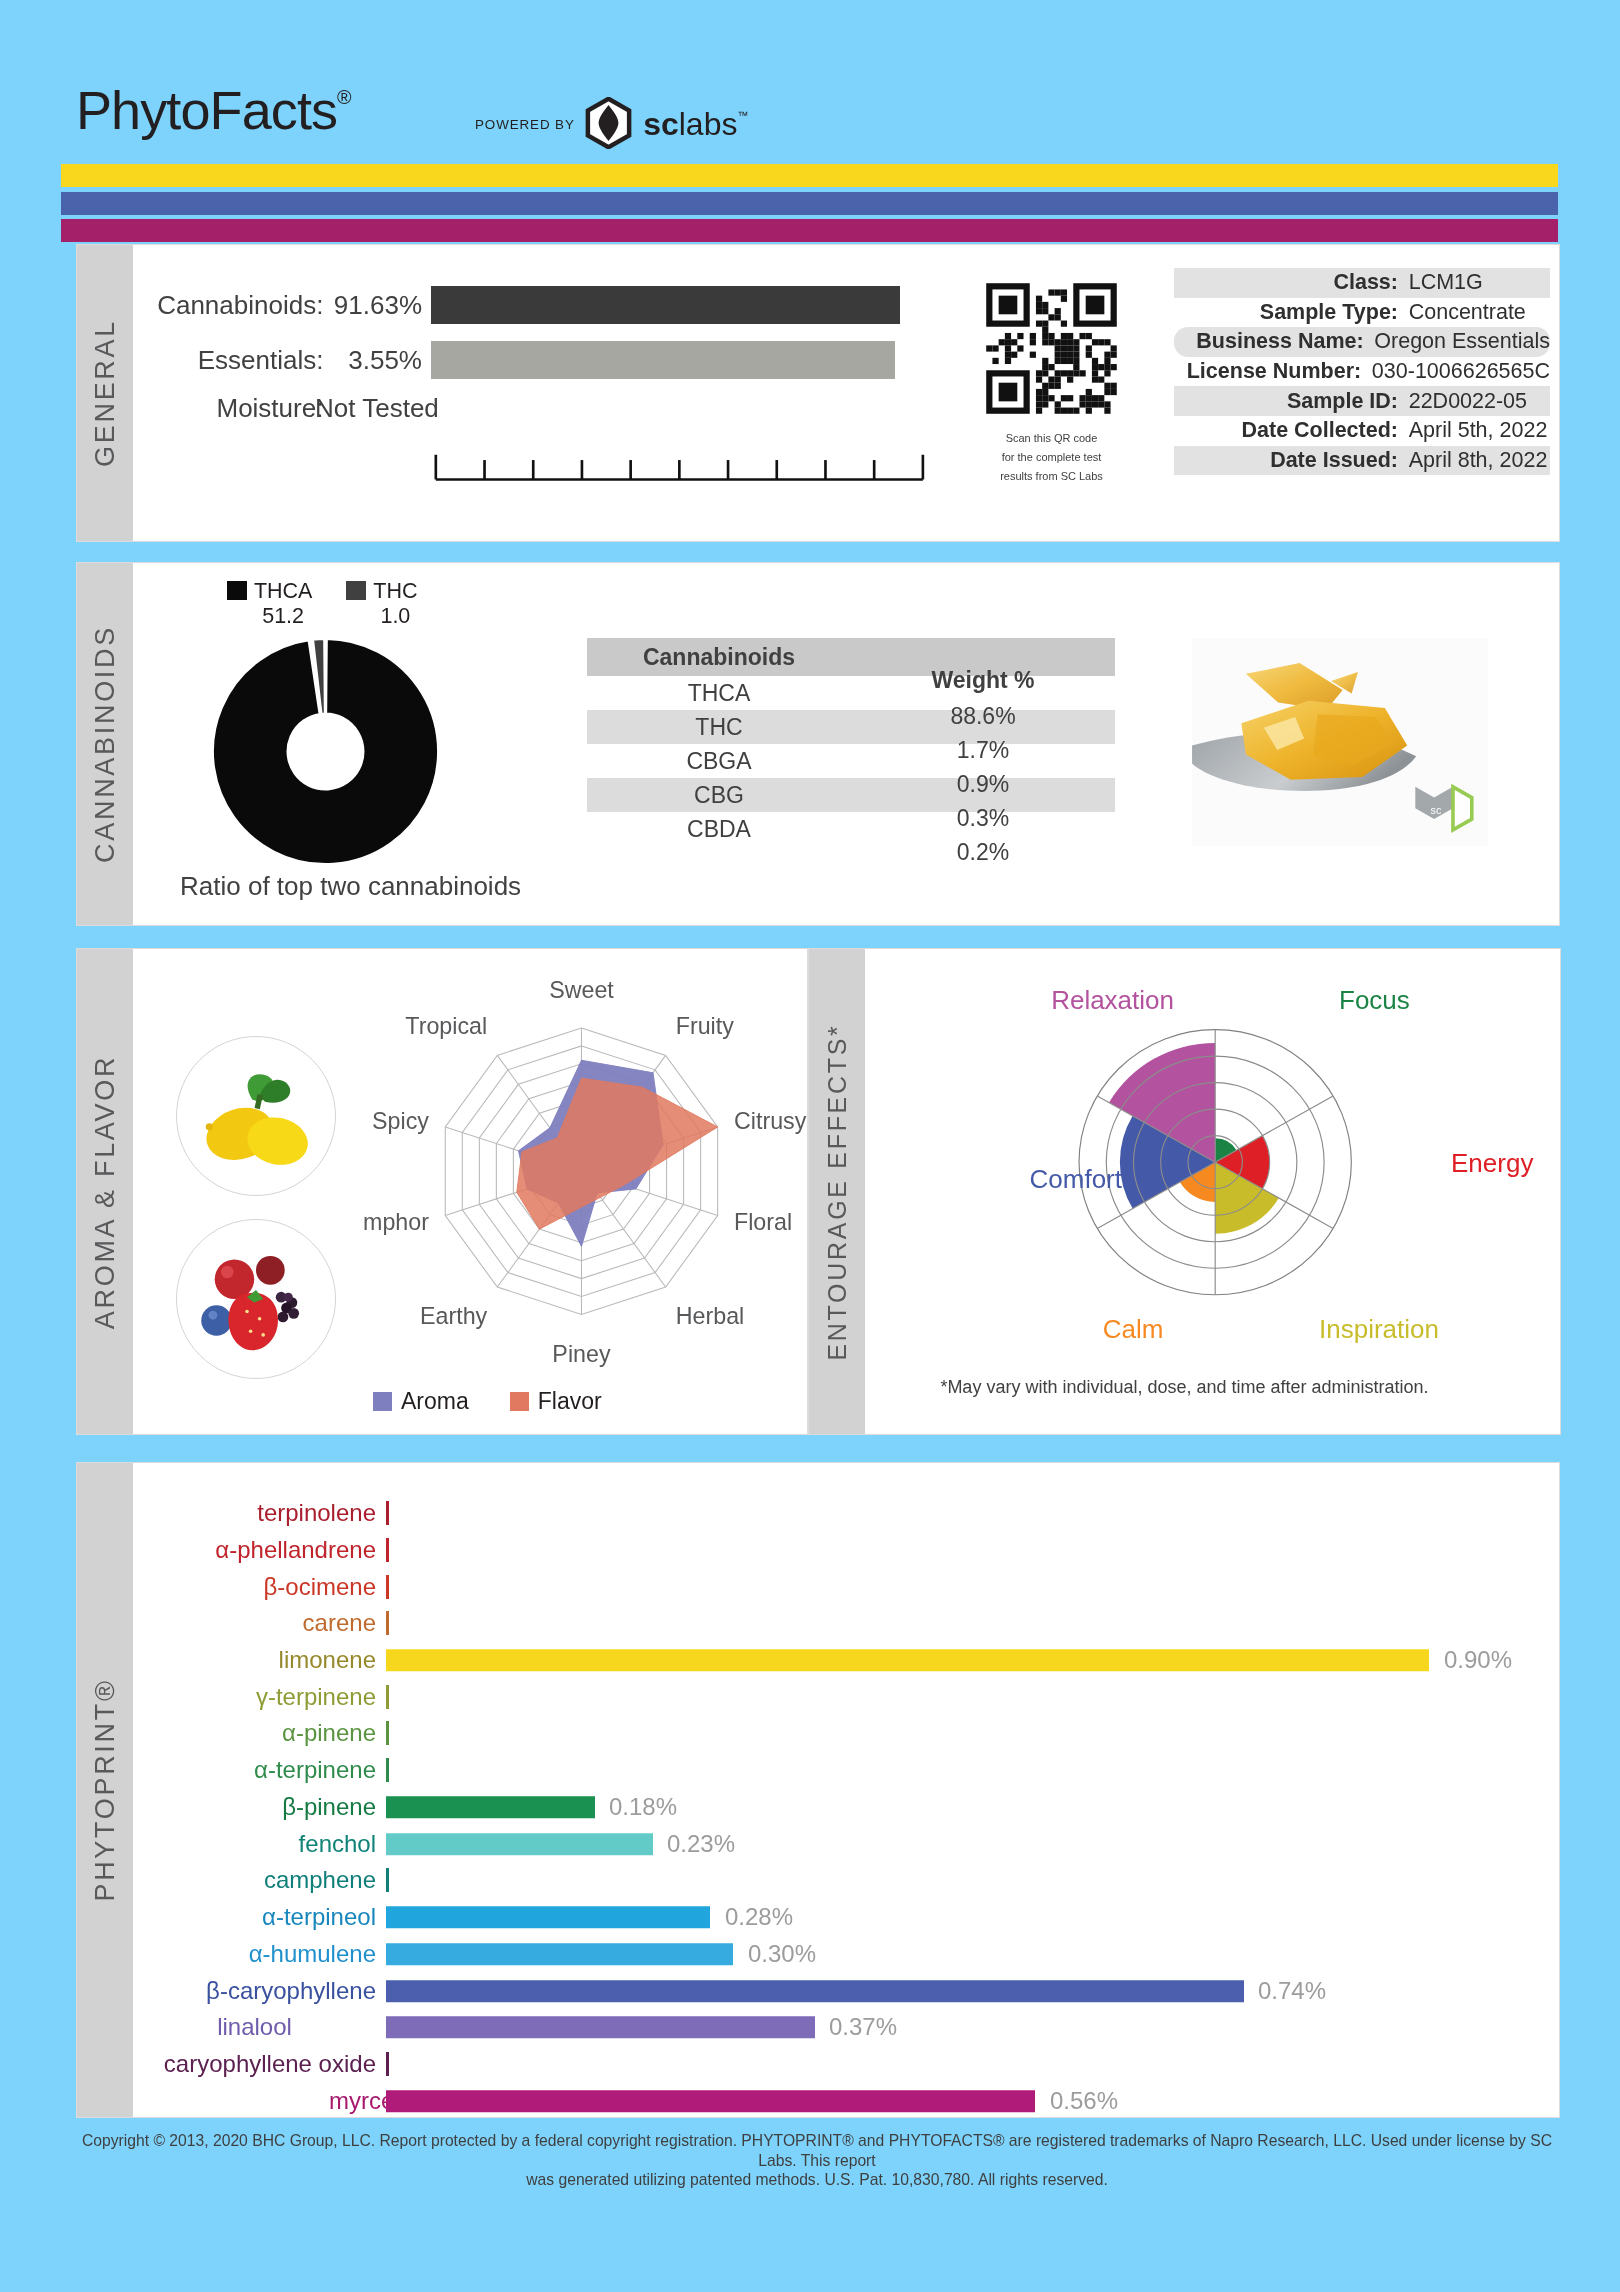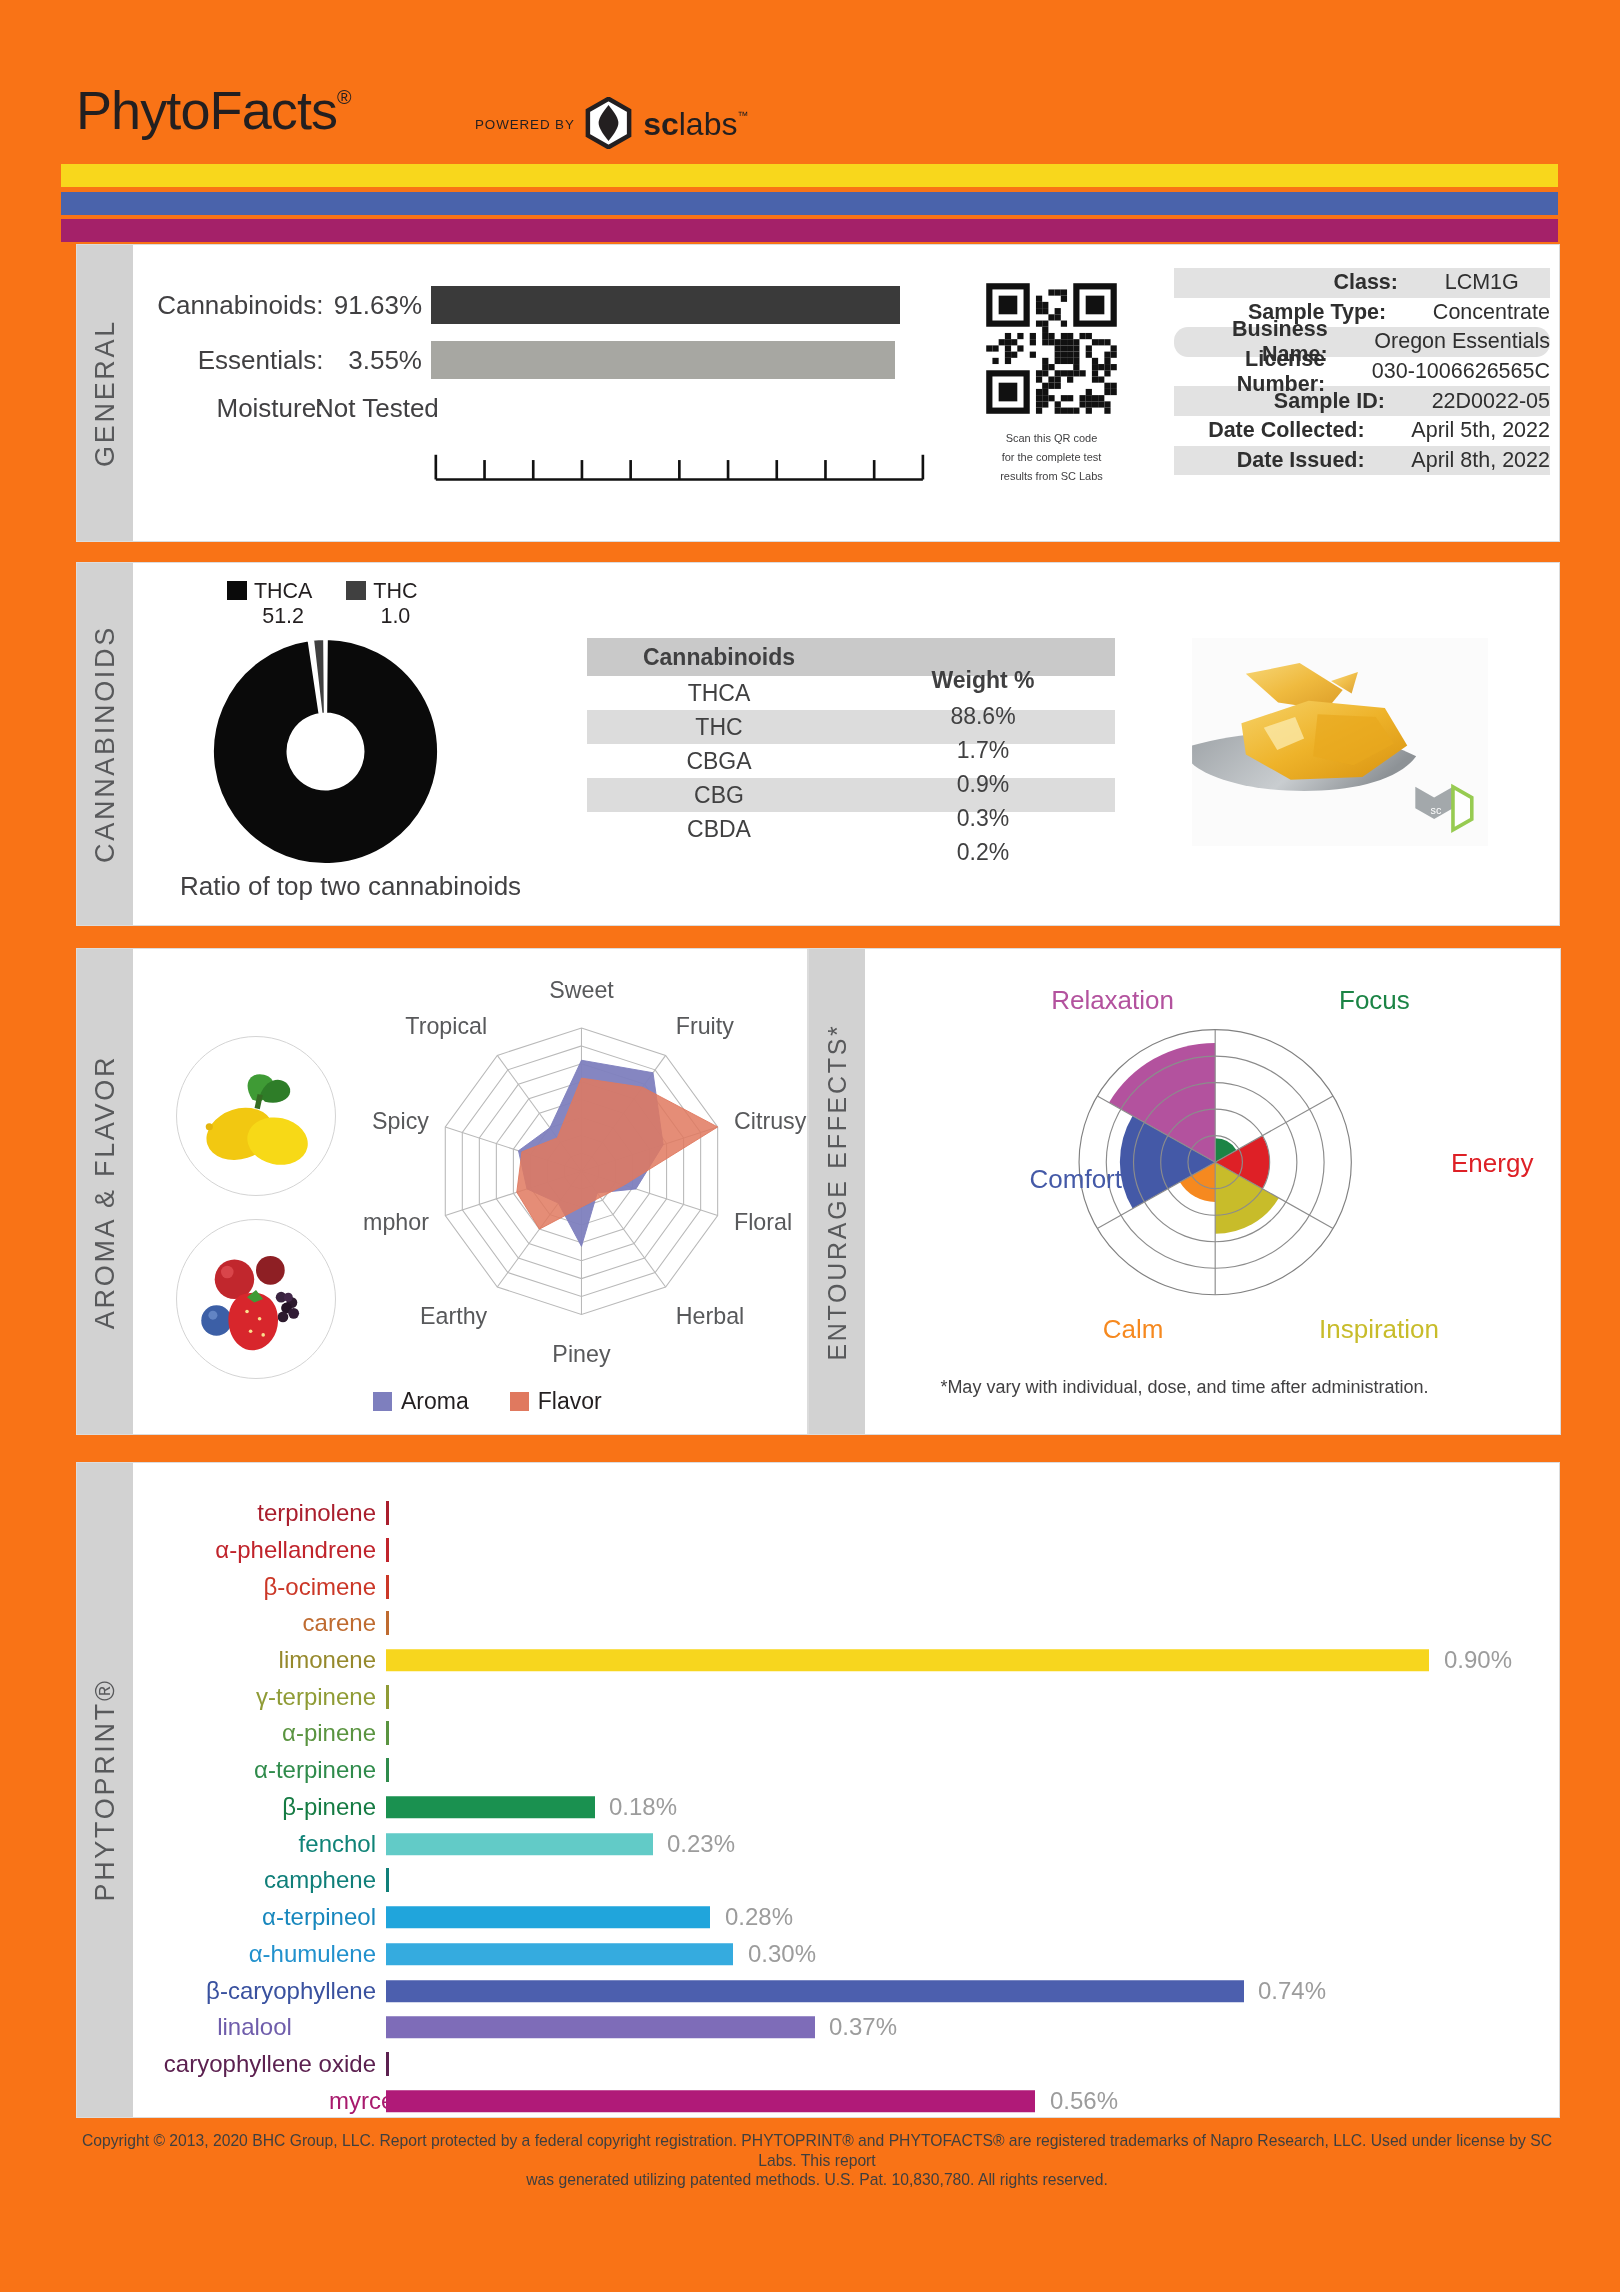--- a/index.html
+++ b/index.html
@@ -1,16 +1,16 @@
 <!DOCTYPE html>
 <html style="font-size:14.3px"><head>
 <meta charset="utf-8">
 <style>
   html,body{margin:0;padding:0;background:#fff;}
-  .page{position:relative;width:1620px;height:2293px;background:#f97316;
+  .page{position:relative;width:1620px;height:2293px;background:#7dd3fc;
         font-family:"Liberation Sans",sans-serif;color:#414042;overflow:hidden;}
   
   .logo{position:absolute;left:76px;top:79px;font-size:54px;font-weight:500;color:#231f20;letter-spacing:-0.9px;}
   .logo sup{font-size:19.7px;vertical-align:25px;}
   .poweredby{position:absolute;left:475px;top:97px;display:flex;align-items:center;gap:10.7px;}
   .poweredby .pb-text{font-size:13.4px;letter-spacing:0.9px;color:#231f20;}
   .sclabs-word{font-size:32px;color:#231f20;}
   .sclabs-word b{font-weight:700;}
   .sclabs-word .tm{font-size:10.7px;vertical-align:16px;}
   .title{position:absolute;right:62px;top:91px;font-size:41px;font-weight:500;color:#414042;text-align:right;}
@@ -19,21 +19,21 @@
   .box{position:absolute;border:1.8px solid #dcdcdc;background:#fff;}
   .strip{position:absolute;left:0;top:0;bottom:0;width:56px;background:#d2d2d2;}
   .vlabel{position:absolute;left:28px;top:50%;transform:translate(-50%,-50%) rotate(-90deg);
           white-space:nowrap;font-size:27px;letter-spacing:2.7px;color:#58595b;}
   
   .g-row-label{position:absolute;width:233px;text-align:right;font-size:26px;color:#414042;transform:translateY(-50%);}
   .g-row-value{position:absolute;width:107px;text-align:right;font-size:26px;color:#414042;transform:translateY(-50%);white-space:nowrap;}
   .g-bar{position:absolute;height:38px;}
   .qr-caption{position:absolute;text-align:center;font-size:11px;line-height:19px;color:#414042;}
   .dtable{position:absolute;font-size:21.5px;}
-  .drow{display:flex;height:29.6px;align-items:center;gap:36px;}
+  .drow{display:flex;height:29.6px;align-items:center;}
   .drow .dl{width:224px;text-align:right;font-weight:700;color:#2f2f2f;}
   .drow .dv{padding-left:10.7px;color:#2f2f2f;white-space:nowrap;}
   
   .pie-legend{position:absolute;display:flex;gap:34px;font-size:21.5px;color:#231f20;}
   .pl-item{display:flex;gap:7.2px;}
   .pl-sq{width:19.7px;height:19.7px;margin-top:1.8px;}
   .pl-txt{text-align:center;line-height:25px;}
   .pie-caption{position:absolute;font-size:26px;color:#414042;}
   .ctable{position:absolute;font-size:23px;color:#404041;}
   .ctable .hrow{display:flex;height:38px;align-items:center;background:#c9c9c9;font-weight:700;}

